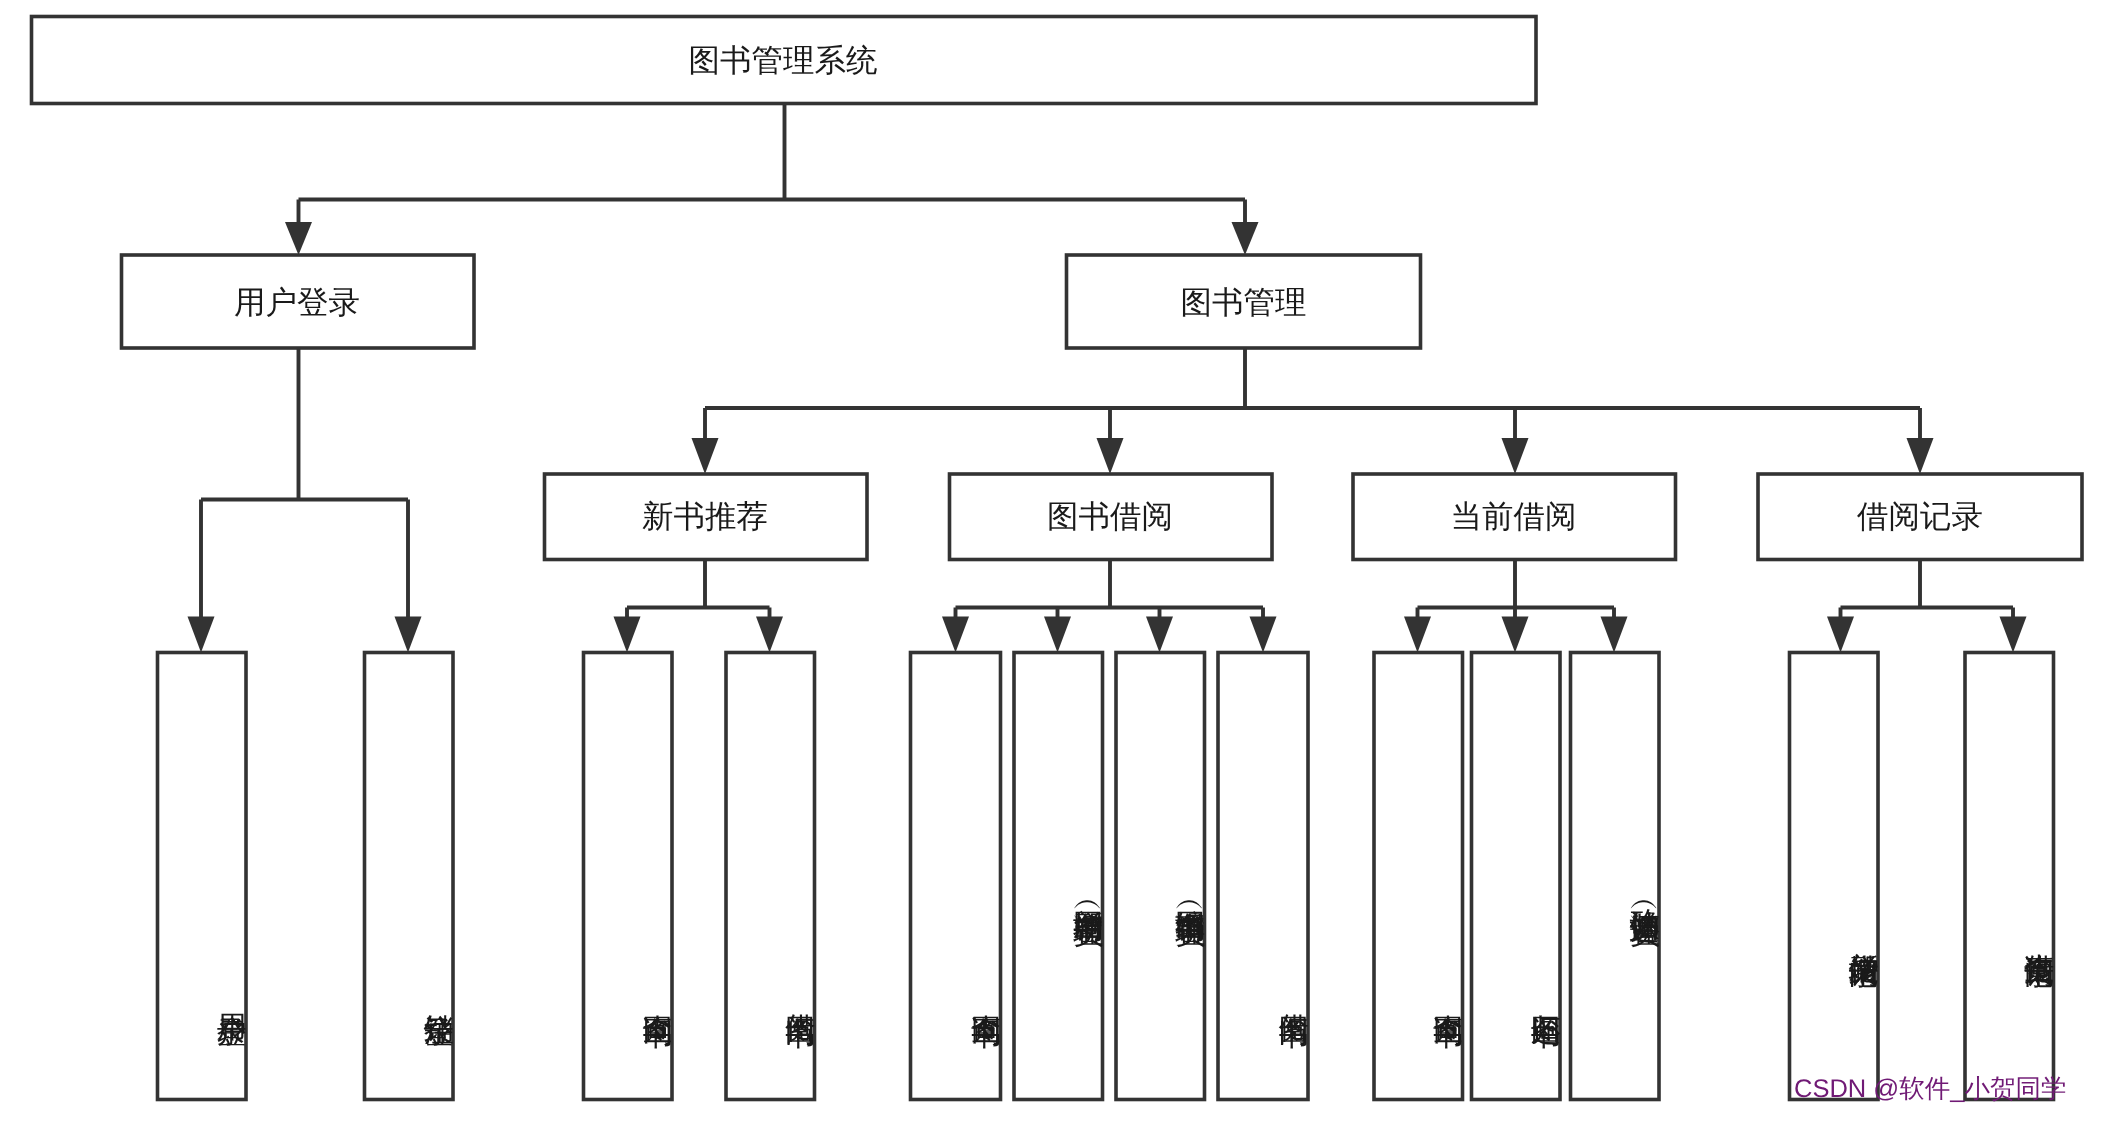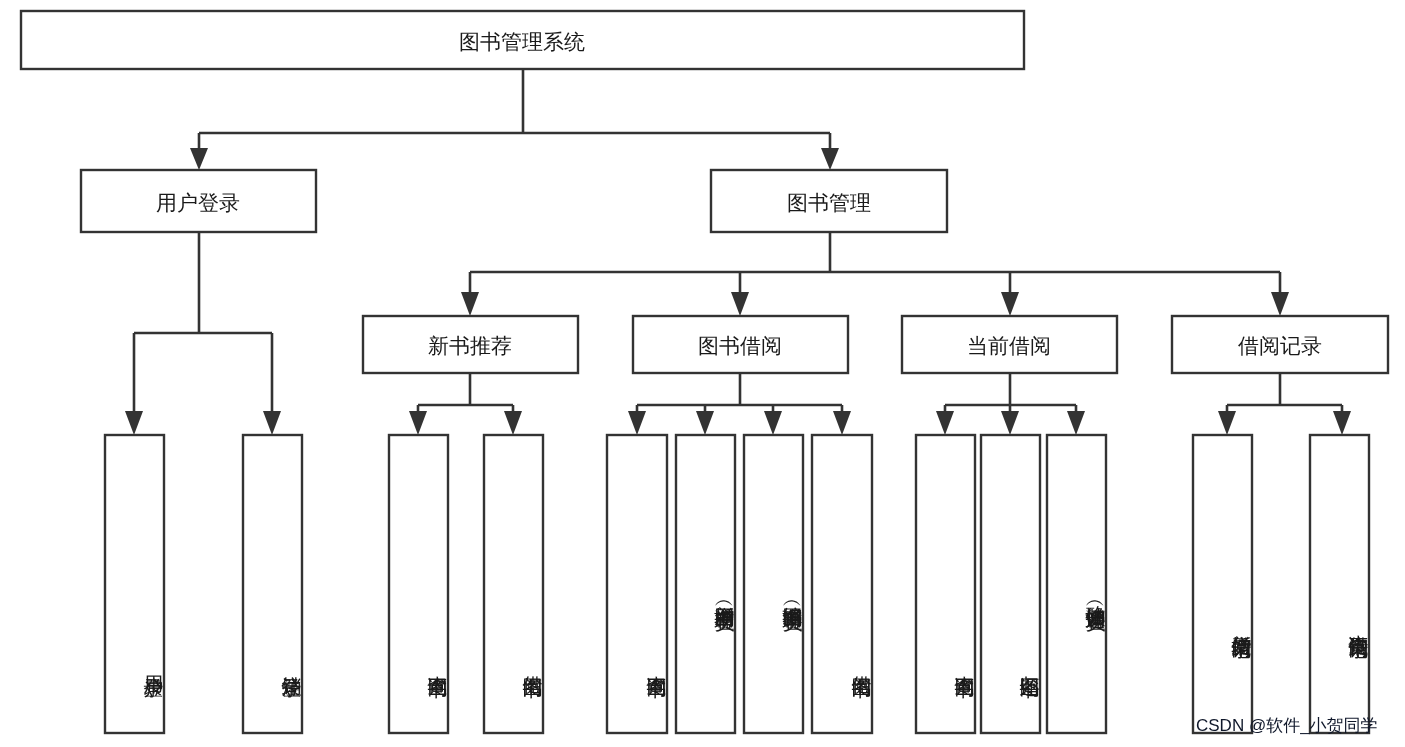--- a/index.html
+++ b/index.html
@@ -63,21 +63,21 @@
     display: flex;
     align-items: flex-start;
     justify-content: center;
     pointer-events: none;
     user-select: none;
   }
   .watermark {
     position: absolute;
     font-family: "Liberation Sans", "DejaVu Sans", sans-serif;
     font-size: 17px;
-    color: #0f172a;
+    color: #701a75;
     white-space: nowrap;
     user-select: none;
   }
 </style>
 </head>
 <body>
 
 <div id="diagram-root">
 
   <svg id="flow-svg" viewBox="0 0 1405 747">

